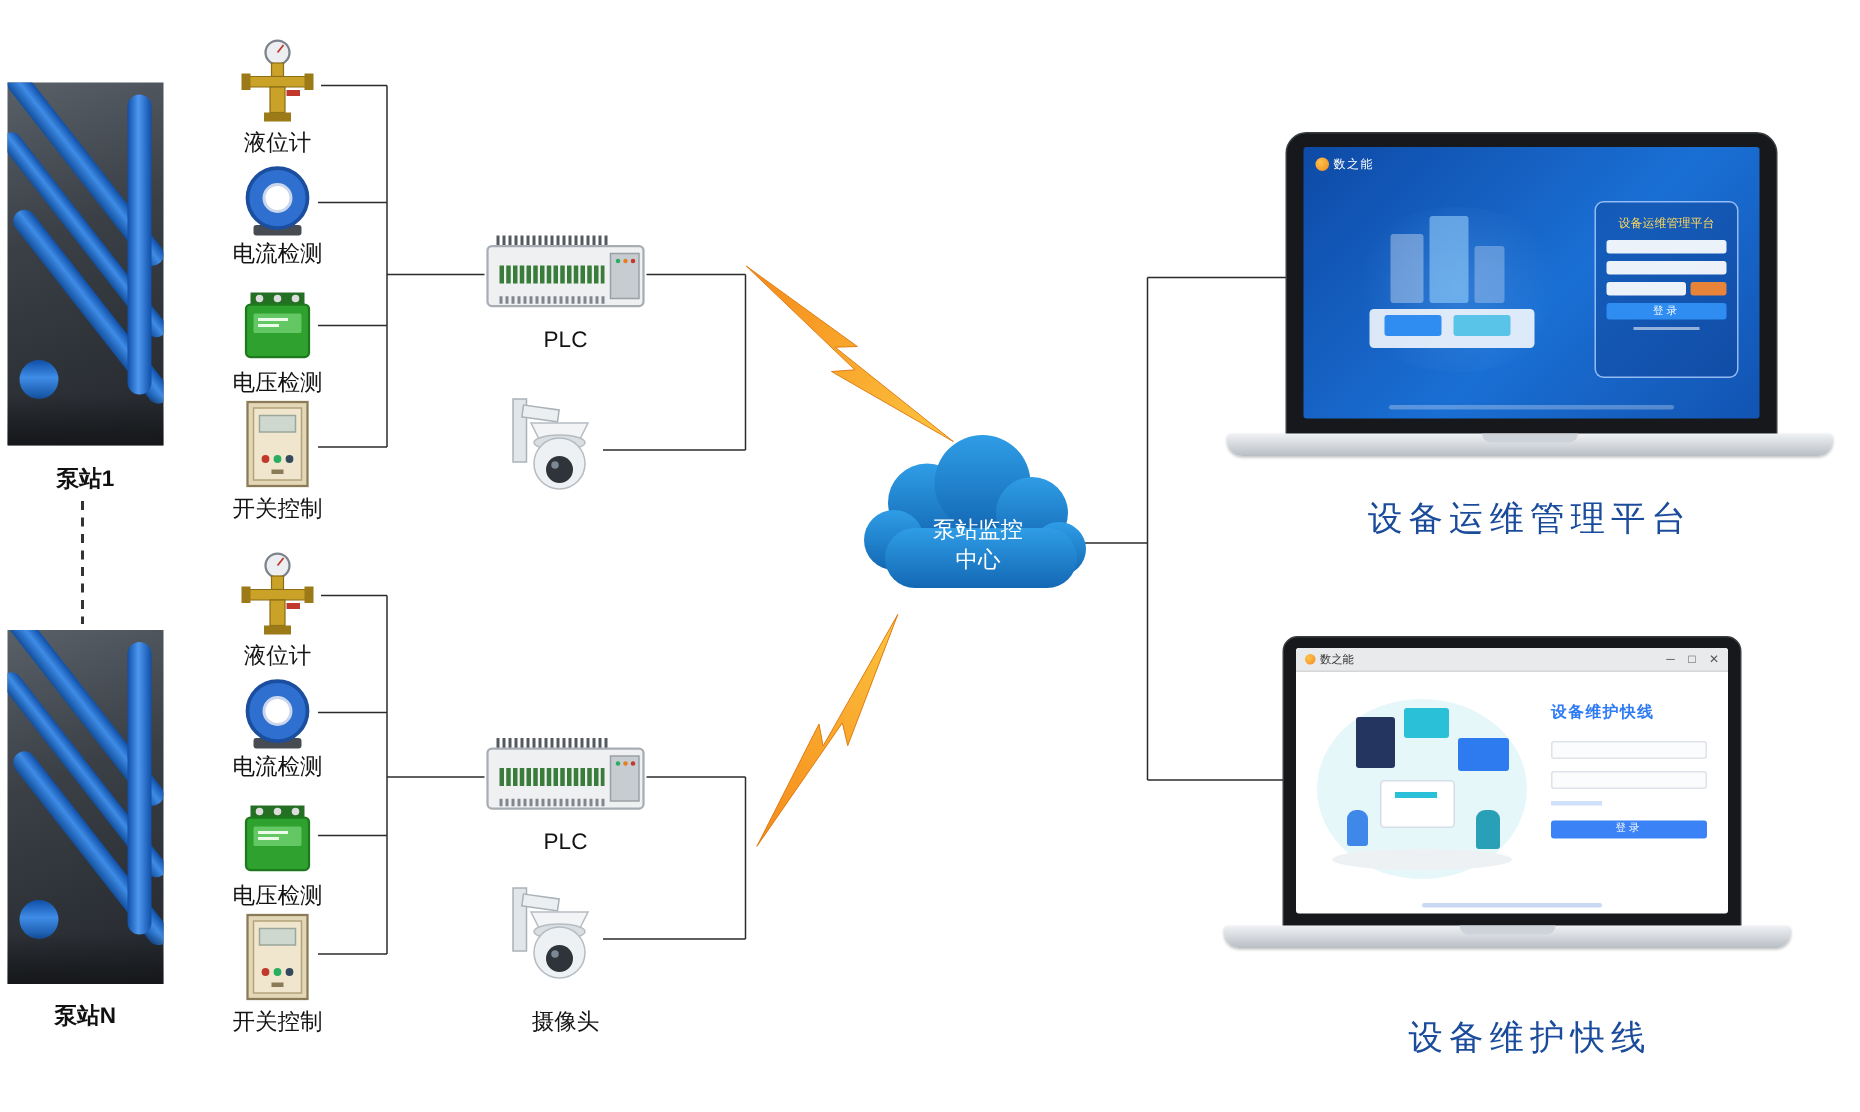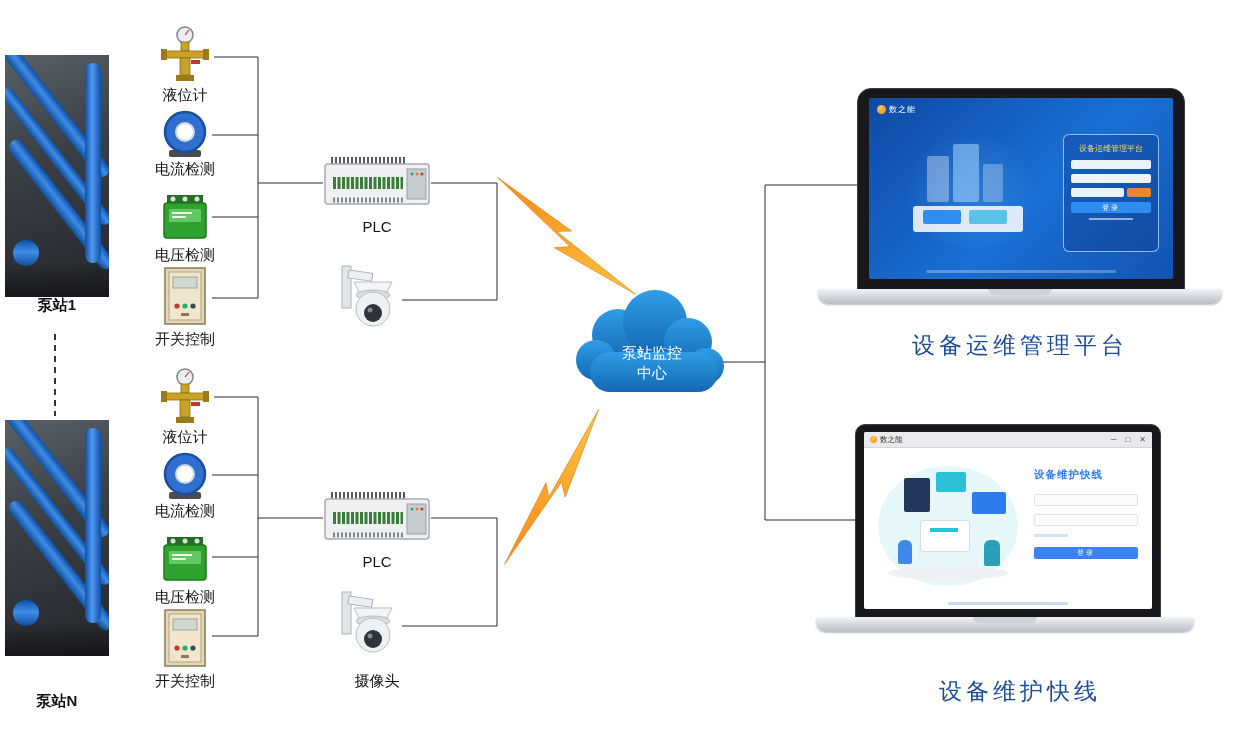--- a/index.html
+++ b/index.html
@@ -142,31 +142,31 @@
   <div class="layer">
 
     <div class="photo" style="left:5px;top:55px;height:242px;">
       <div class="pipe p-diag" style="width:160px;height:15px;left:-28px;top:50px;transform:rotate(52deg);"></div>
       <div class="pipe p-diag" style="width:170px;height:13px;left:-34px;top:95px;transform:rotate(52deg);"></div>
       <div class="pipe p-diag" style="width:160px;height:15px;left:-24px;top:142px;transform:rotate(52deg);"></div>
       <div class="pipe p-vert" style="width:16px;height:200px;left:80px;top:8px;"></div>
       <div class="pipe p-diag" style="width:26px;height:26px;left:8px;top:185px;border-radius:50%;"></div>
       <div class="floor"></div>
     </div>
-    <div class="st-label" style="left:12px;top:296px;">泵站1</div>
+    <div class="st-label" style="left:12px;top:310px;">泵站1</div>
 
     <div class="photo" style="left:5px;top:420px;height:236px;">
       <div class="pipe p-diag" style="width:160px;height:15px;left:-28px;top:45px;transform:rotate(52deg);"></div>
       <div class="pipe p-diag" style="width:170px;height:13px;left:-34px;top:90px;transform:rotate(52deg);"></div>
       <div class="pipe p-diag" style="width:160px;height:15px;left:-24px;top:138px;transform:rotate(52deg);"></div>
       <div class="pipe p-vert" style="width:16px;height:195px;left:80px;top:8px;"></div>
       <div class="pipe p-diag" style="width:26px;height:26px;left:8px;top:180px;border-radius:50%;"></div>
       <div class="floor"></div>
     </div>
-    <div class="st-label" style="left:12px;top:692px;">泵站N</div>
+    <div class="st-label" style="left:12px;top:668px;">泵站N</div>
 
     <svg class="abs" style="left:158px;top:26px;" width="54" height="58" viewBox="0 0 54 58">
       <circle cx="27" cy="9" r="8" fill="#eceef2" stroke="#7c828c" stroke-width="1.5"></circle>
       <line x1="27" y1="9" x2="31" y2="4" stroke="#c0392b" stroke-width="1.2"></line>
       <rect x="23" y="16" width="8" height="9" fill="#c9a227" stroke="#8a6d14" stroke-width="0.8"></rect>
       <rect x="6" y="25" width="42" height="7" rx="2" fill="#c9a227" stroke="#8a6d14" stroke-width="0.8"></rect>
       <rect x="3" y="23" width="6" height="11" fill="#9c7a18"></rect>
       <rect x="45" y="23" width="6" height="11" fill="#9c7a18"></rect>
       <rect x="22" y="32" width="10" height="17" fill="#c9a227" stroke="#8a6d14" stroke-width="0.8"></rect>
       <rect x="33" y="34" width="9" height="4" fill="#c0392b"></rect>

